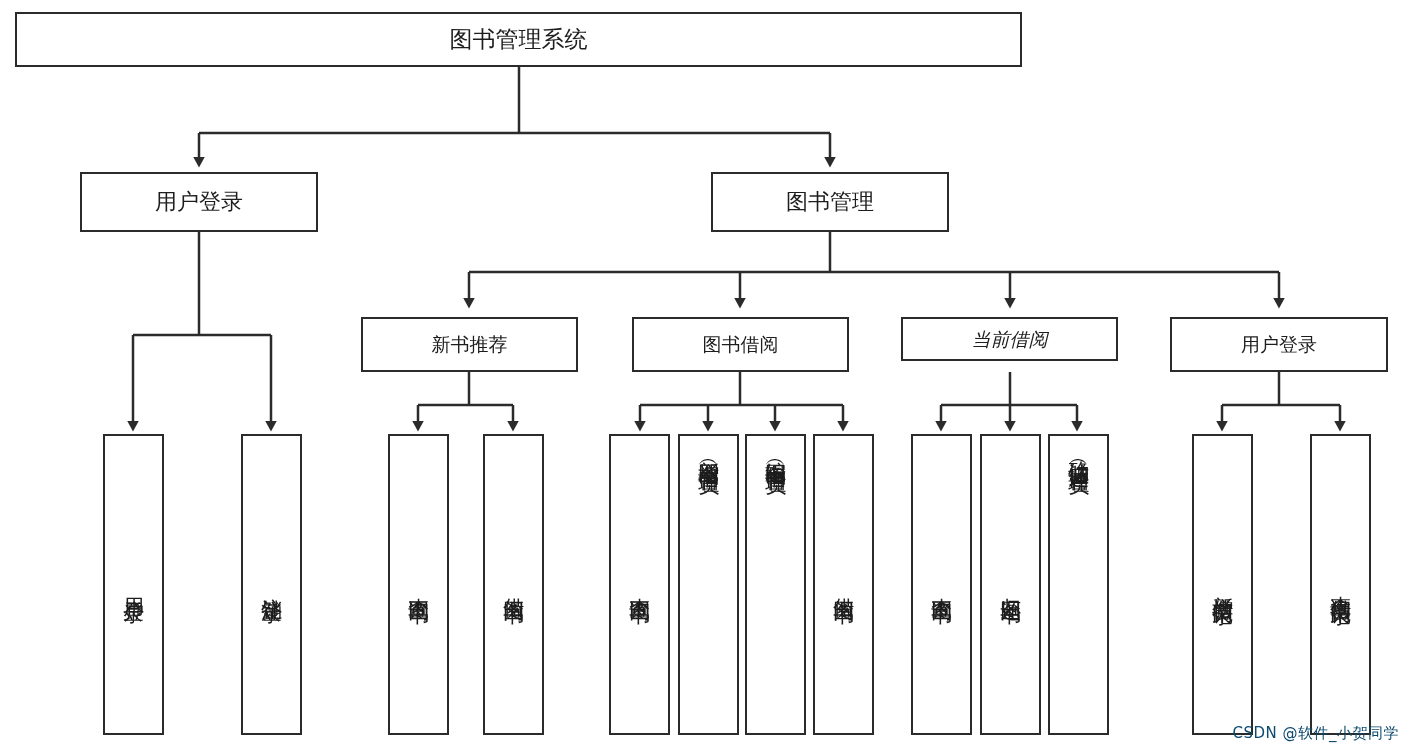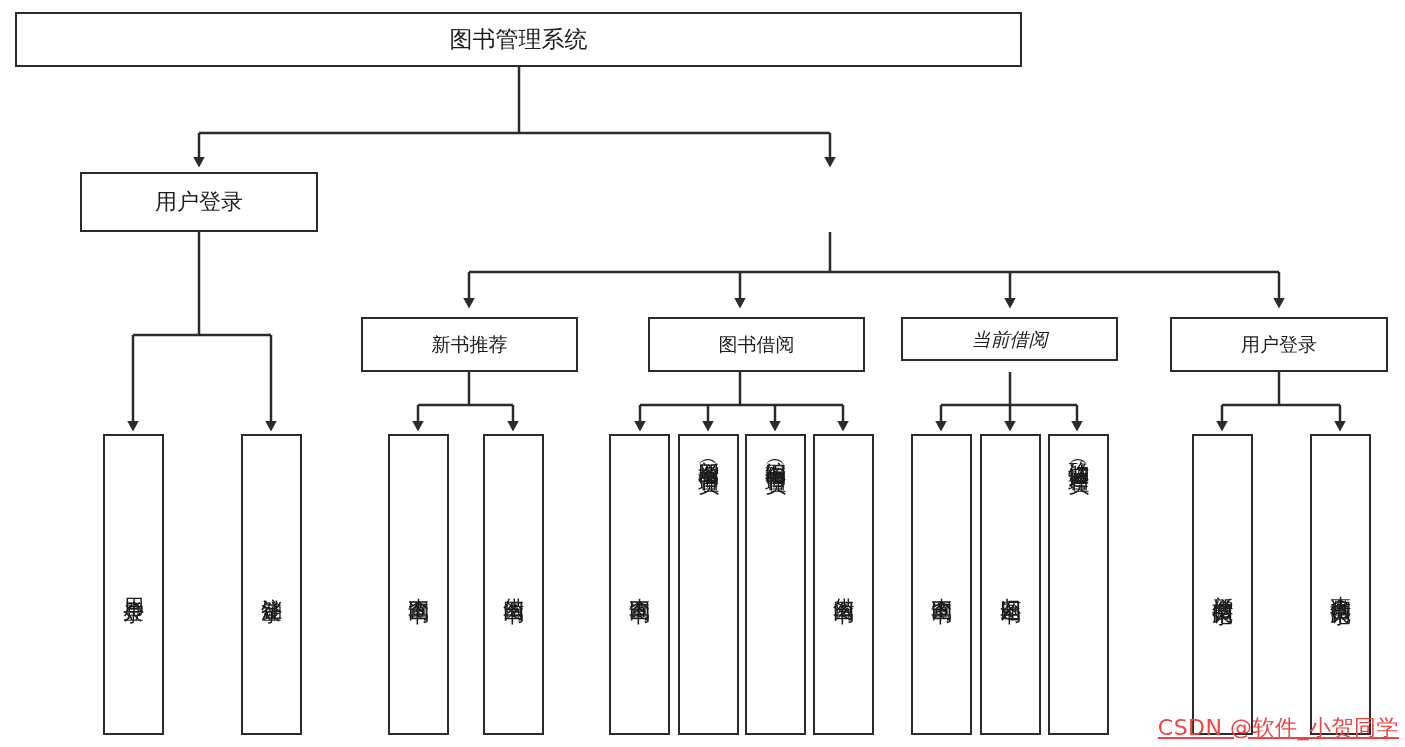--- a/index.html
+++ b/index.html
@@ -58,26 +58,25 @@
     white-space: normal;
   }
   .node.leaf.mid {
     align-items: center;
     padding-top: 0;
   }
   .watermark {
     position: absolute;
     right: 6px;
     bottom: 4px;
-    font-size: 22px;
-    color: #ef4444;
+    font-size: 15px;
+    color: #0c4a6e;
     z-index: 5;
     white-space: nowrap;
     letter-spacing: 0.5px;
-    text-decoration: underline;
   }
 </style>
 </head>
 <body>
 
 <div id="canvas">
 
   <svg id="edges" viewBox="0 0 1405 747" xmlns="http://www.w3.org/2000/svg">
     <defs>
       <marker id="arw" markerWidth="11" markerHeight="12" refX="1.5" refY="6" orient="auto" markerUnits="userSpaceOnUse">
@@ -129,26 +128,29 @@
   </svg>
 
   <div class="node root" style="left:15px; top:12px; width:1007px; height:55px;">
     <span class="lbl">图书管理系统</span>
   </div>
 
   <div class="node lvl2" style="left:80px; top:172px; width:238px; height:60px;">
     <span class="lbl">用户登录</span>
   </div>
 
+  <div class="node lvl2" style="left:711px; top:172px; width:238px; height:60px;">
+    <span class="lbl">图书管理</span>
+  </div>
 
   <div class="node lvl3" style="left:361px; top:317px; width:217px; height:55px;">
     <span class="lbl">新书推荐</span>
   </div>
 
-  <div class="node lvl3" style="left:632px; top:317px; width:217px; height:55px;margin-left:16px;">
+  <div class="node lvl3" style="left:632px; top:317px; width:217px; height:55px;">
     <span class="lbl">图书借阅</span>
   </div>
 
   <div class="node lvl3" style="left:901px; top:317px; width:217px; height:44px;font-style:italic;">
     <span class="lbl">当前借阅</span>
   </div>
 
   <div class="node lvl3" style="left:1170px; top:317px; width:218px; height:55px;">
     <span class="lbl">用户登录</span>
   </div>

